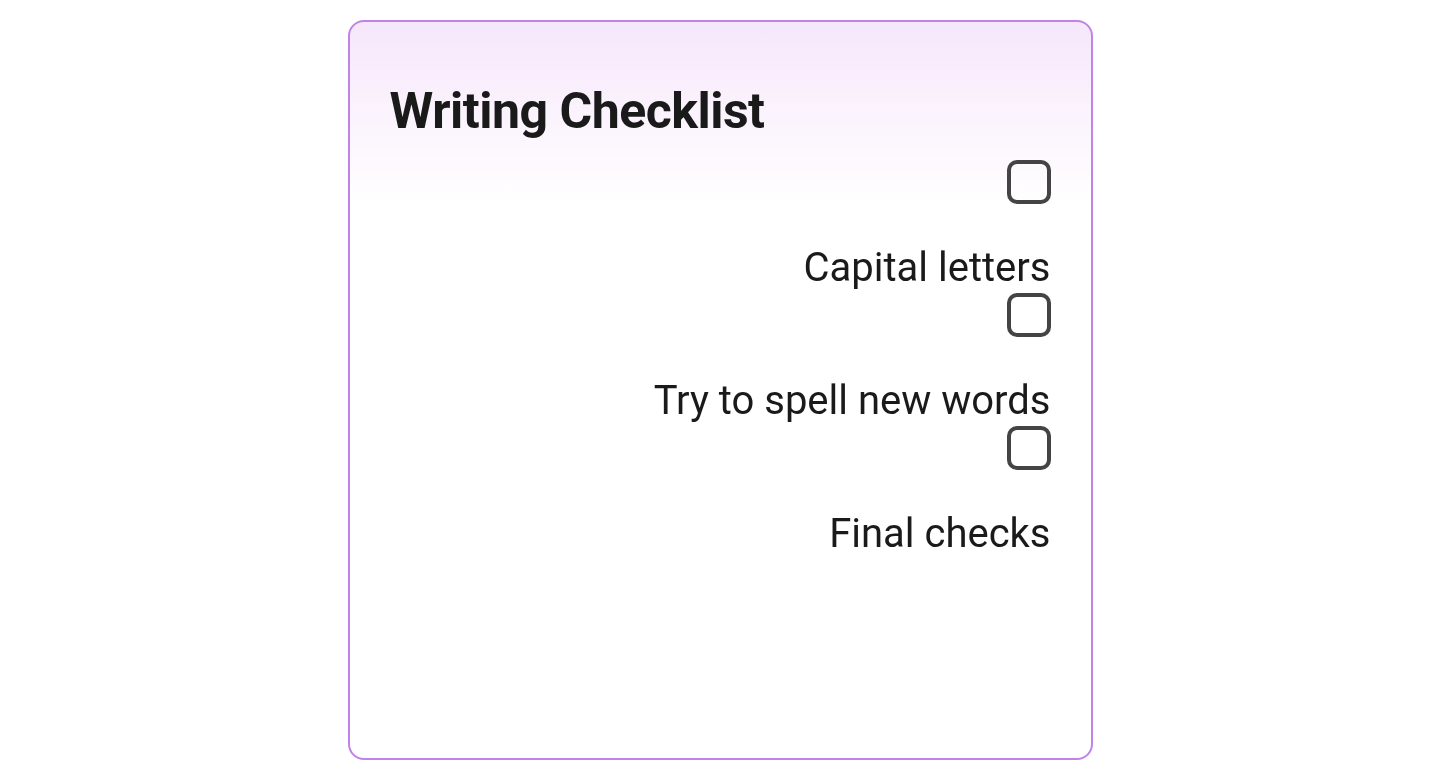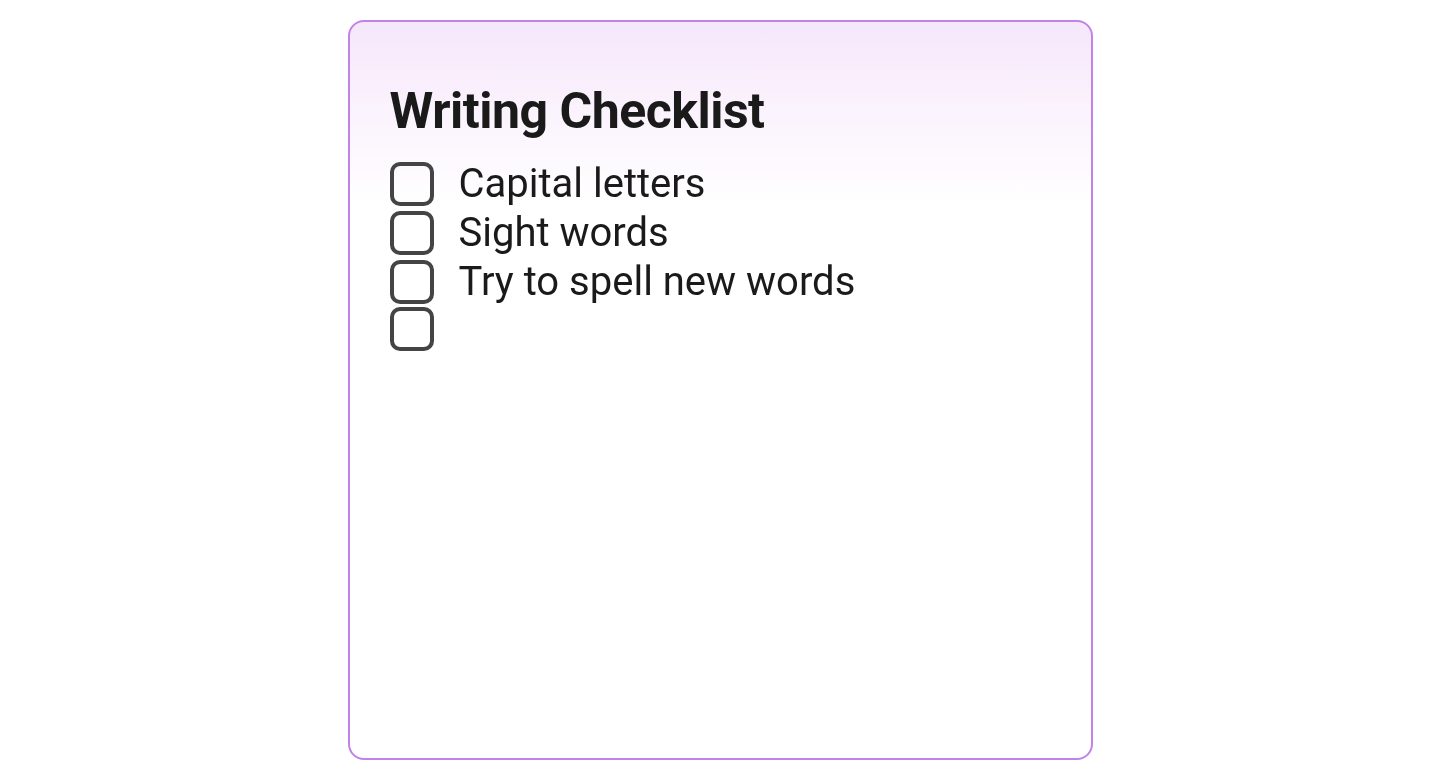--- a/index.html
+++ b/index.html
@@ -29,23 +29,24 @@
       font-weight: 700;
       color: #1a1a1a;
       margin-bottom: 20px;
       letter-spacing: -0.5px;
     }
     .checklist {
       list-style: none;
     }
     .checklist-item {
       display: flex;
-      align-items: center;
-      gap: 25px;
+      align-items: flex-end;
+      gap: 40px;
       margin-bottom: 2px;
+      flex-direction: column;
     }
     .checkbox {
       width: 44px;
       height: 44px;
       border: 4px solid #444444;
       border-radius: 10px;
       background: transparent;
       cursor: pointer;
       flex-shrink: 0;
     }
@@ -60,23 +61,20 @@
 
 <div class="card">
   <h1 class="title">Writing Checklist</h1>
   <ul class="checklist">
     <li class="checklist-item">
       <button class="checkbox"></button>
       <span class="item-label">Capital letters</span>
     </li>
     <li class="checklist-item">
       <button class="checkbox"></button>
-      <span class="item-label">Sight words</span>
-    </li>
-    <li class="checklist-item">
-      <button class="checkbox"></button>
       <span class="item-label">Try to spell new words</span>
     </li>
     <li class="checklist-item">
       <button class="checkbox"></button>
+      <span class="item-label">Final checks</span>
     </li>
   </ul>
 </div>
 
 </body></html>

